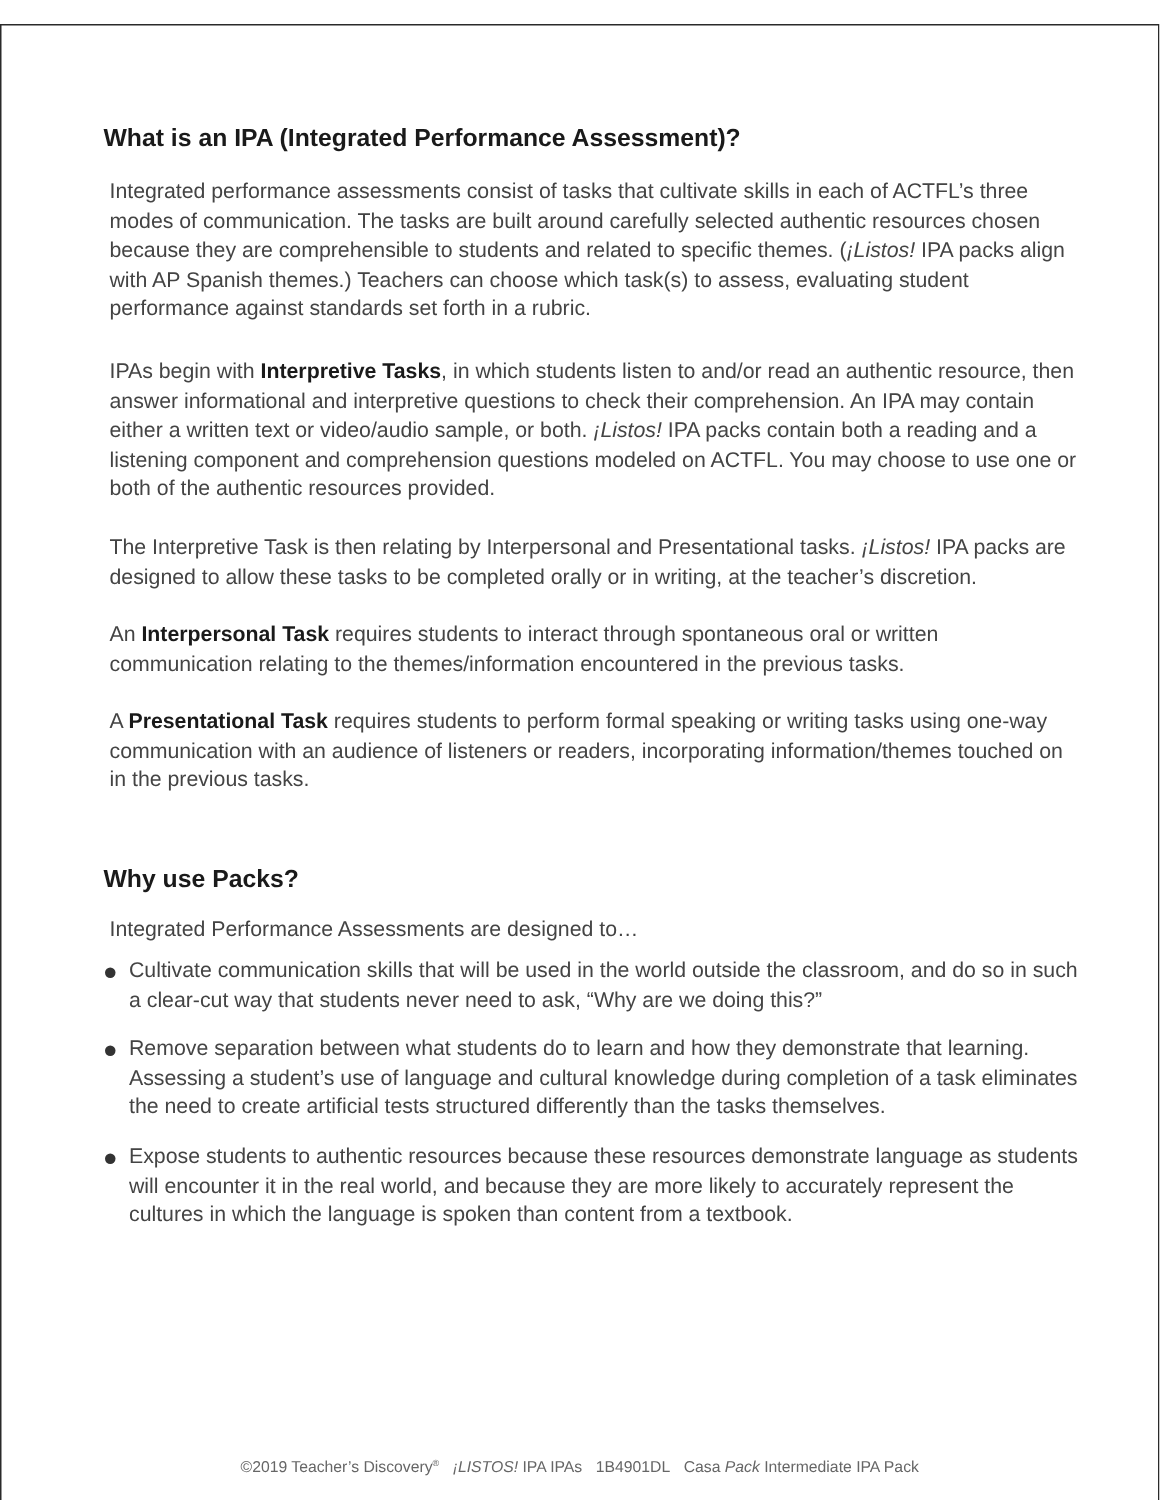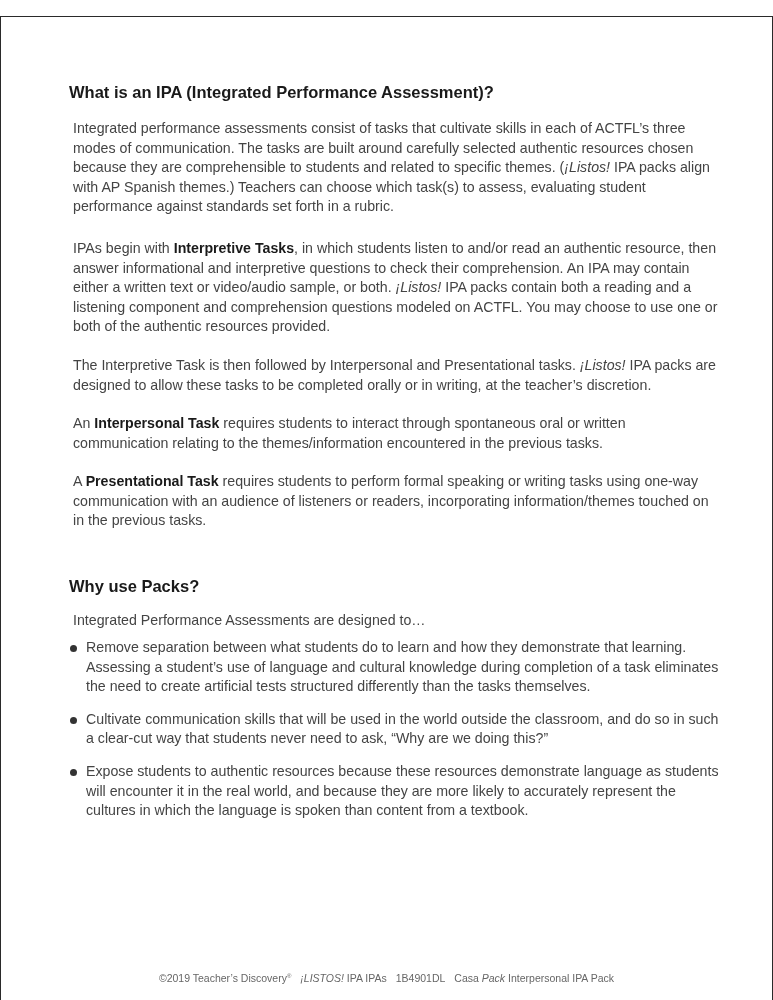--- a/index.html
+++ b/index.html
@@ -75,33 +75,33 @@
 
 <div class="page">
   <div class="content">
 
     <h2 style="top:66px">What is an IPA (Integrated Performance Assessment)?</h2>
 
     <p class="para" style="top:98px"><span>Integrated performance assessments consist of tasks that cultivate skills in each of ACTFL’s three modes of communication. The tasks are built around carefully selected authentic resources chosen because they are comprehensible to students and related to specific themes. (</span><i>¡Listos!</i><span> IPA packs align with AP Spanish themes.) Teachers can choose which task(s) to assess, evaluating student performance against standards set forth in a rubric.</span></p>
 
     <p class="para" style="top:218px"><span>IPAs begin with </span><b>Interpretive Tasks</b><span>, in which students listen to and/or read an authentic resource, then answer informational and interpretive questions to check their comprehension. An IPA may contain either a written text or video/audio sample, or both. </span><i>¡Listos!</i><span> IPA packs contain both a reading and a listening component and comprehension questions modeled on ACTFL. You may choose to use one or both of the authentic resources provided.</span></p>
 
-    <p class="para" style="top:335px"><span>The Interpretive Task is then followed by Interpersonal and Presentational tasks. </span><i>¡Listos!</i><span> IPA packs are designed to allow these tasks to be completed orally or in writing, at the teacher’s discretion.</span></p>
+    <p class="para" style="top:335px"><span>The Interpretive Task is then relating by Interpersonal and Presentational tasks. </span><i>¡Listos!</i><span> IPA packs are designed to allow these tasks to be completed orally or in writing, at the teacher’s discretion.</span></p>
 
     <p class="para" style="top:393px"><span>An </span><b>Interpersonal Task</b><span> requires students to interact through spontaneous oral or written communication relating to the themes/information encountered in the previous tasks.</span></p>
 
     <p class="para" style="top:451px"><span>A </span><b>Presentational Task</b><span> requires students to perform formal speaking or writing tasks using one-way communication with an audience of listeners or readers, incorporating information/themes touched on in the previous tasks.</span></p>
 
     <h2 style="top:560px">Why use Packs?</h2>
 
     <p class="para" style="top:590px">Integrated Performance Assessments are designed to…</p>
 
     <ul class="bullets">
+      <li><span class="bullet-dot"></span><span>Cultivate communication skills that will be used in the world outside the classroom, and do so in such a clear-cut way that students never need to ask, “Why are we doing this?”</span></li>
       <li><span class="bullet-dot"></span><span>Remove separation between what students do to learn and how they demonstrate that learning. Assessing a student’s use of language and cultural knowledge during completion of a task eliminates the need to create artificial tests structured differently than the tasks themselves.</span></li>
-      <li><span class="bullet-dot"></span><span>Cultivate communication skills that will be used in the world outside the classroom, and do so in such a clear-cut way that students never need to ask, “Why are we doing this?”</span></li>
       <li><span class="bullet-dot"></span><span>Expose students to authentic resources because these resources demonstrate language as students will encounter it in the real world, and because they are more likely to accurately represent the cultures in which the language is spoken than content from a textbook.</span></li>
     </ul>
   </div>
 
   <div class="footer">
-    <span>©2019 Teacher’s Discovery</span><sup>®</sup><span class="sp"></span><i>¡LISTOS!</i><span> IPA IPAs</span><span class="sp"></span><span>1B4901DL</span><span class="sp"></span><span>Casa </span><i>Pack</i><span> Interpersonal IPA Pack</span>
+    <span>©2019 Teacher’s Discovery</span><sup>®</sup><span class="sp"></span><i>¡LISTOS!</i><span> IPA IPAs</span><span class="sp"></span><span>1B4901DL</span><span class="sp"></span><span>Casa </span><i>Pack</i><span> Intermediate IPA Pack</span>
   </div>
 </div>
 
 </body></html>

